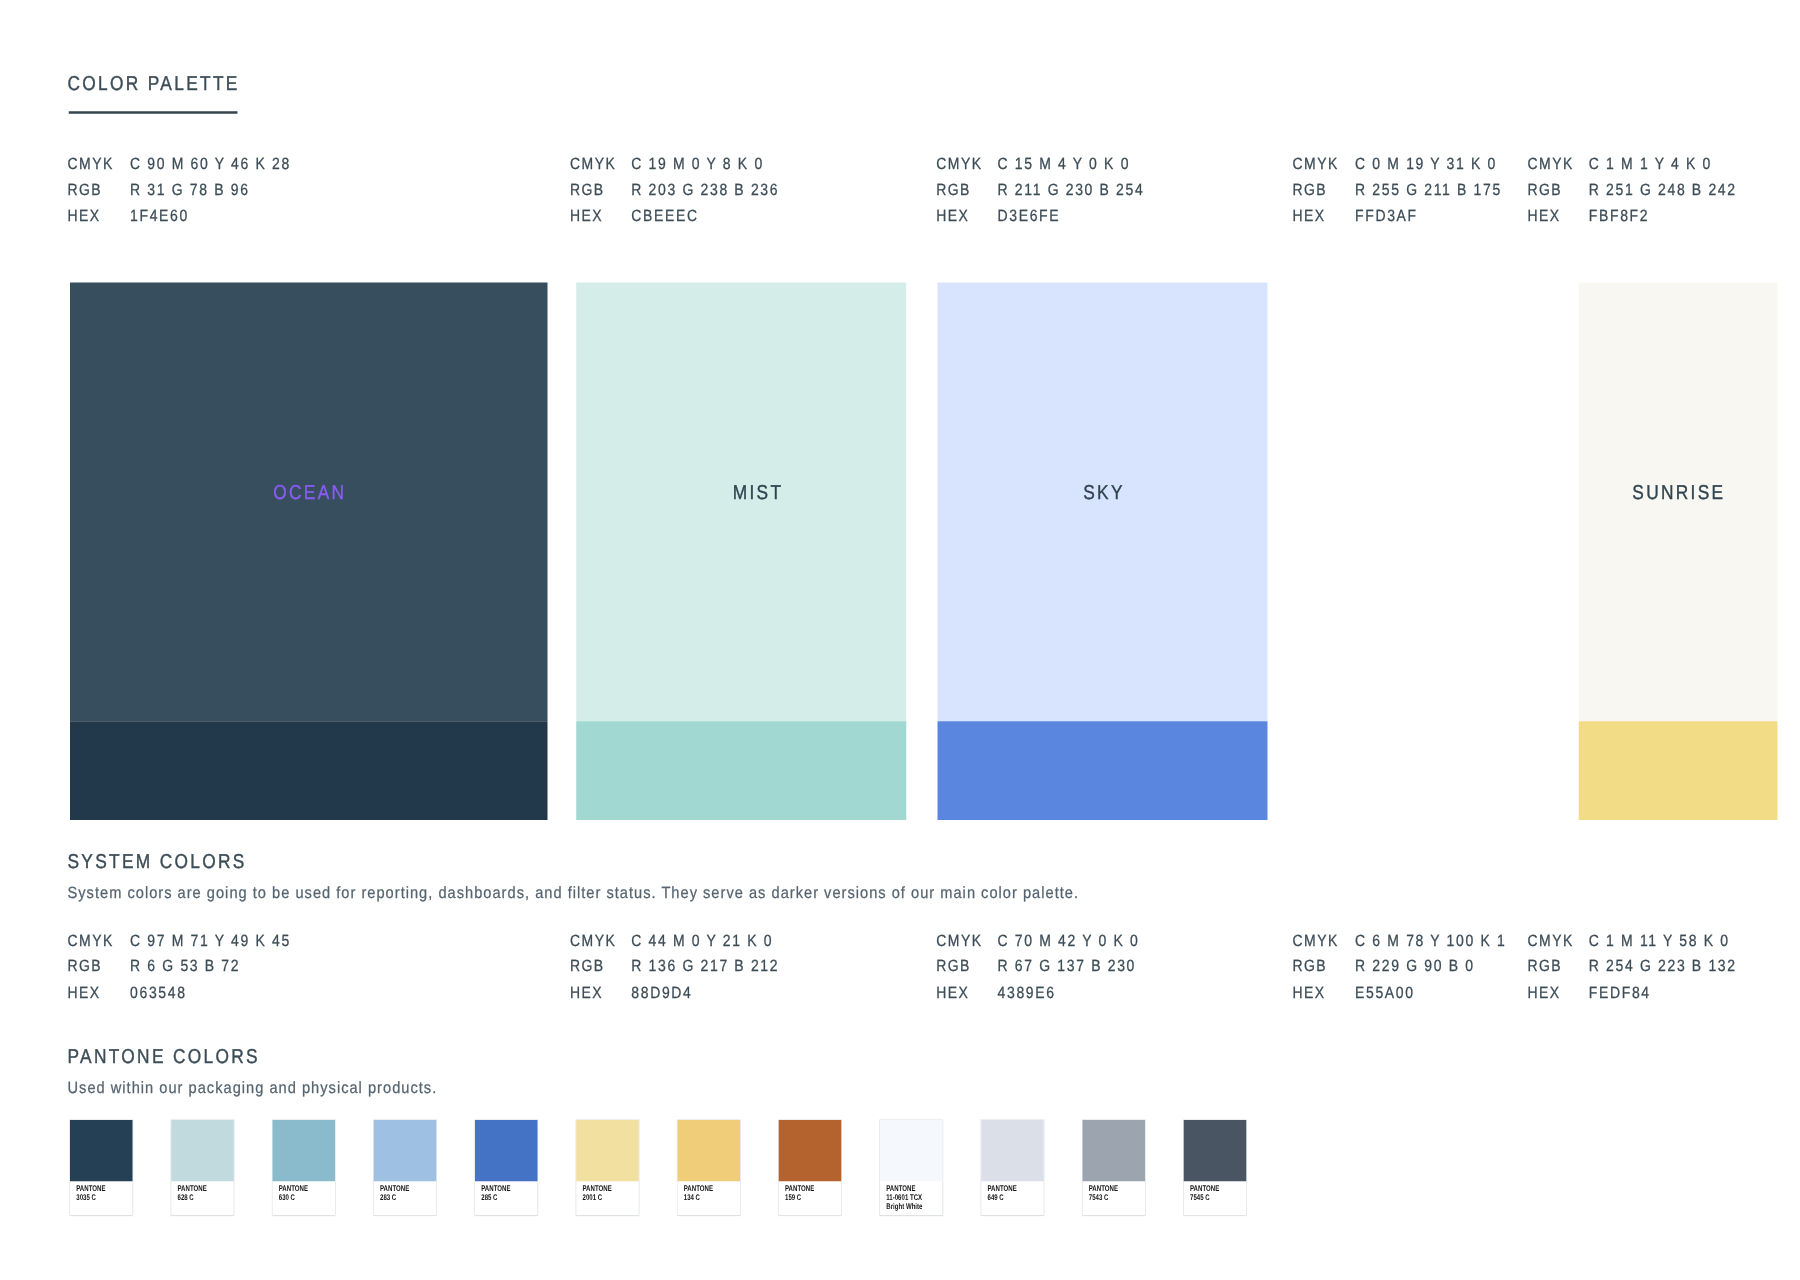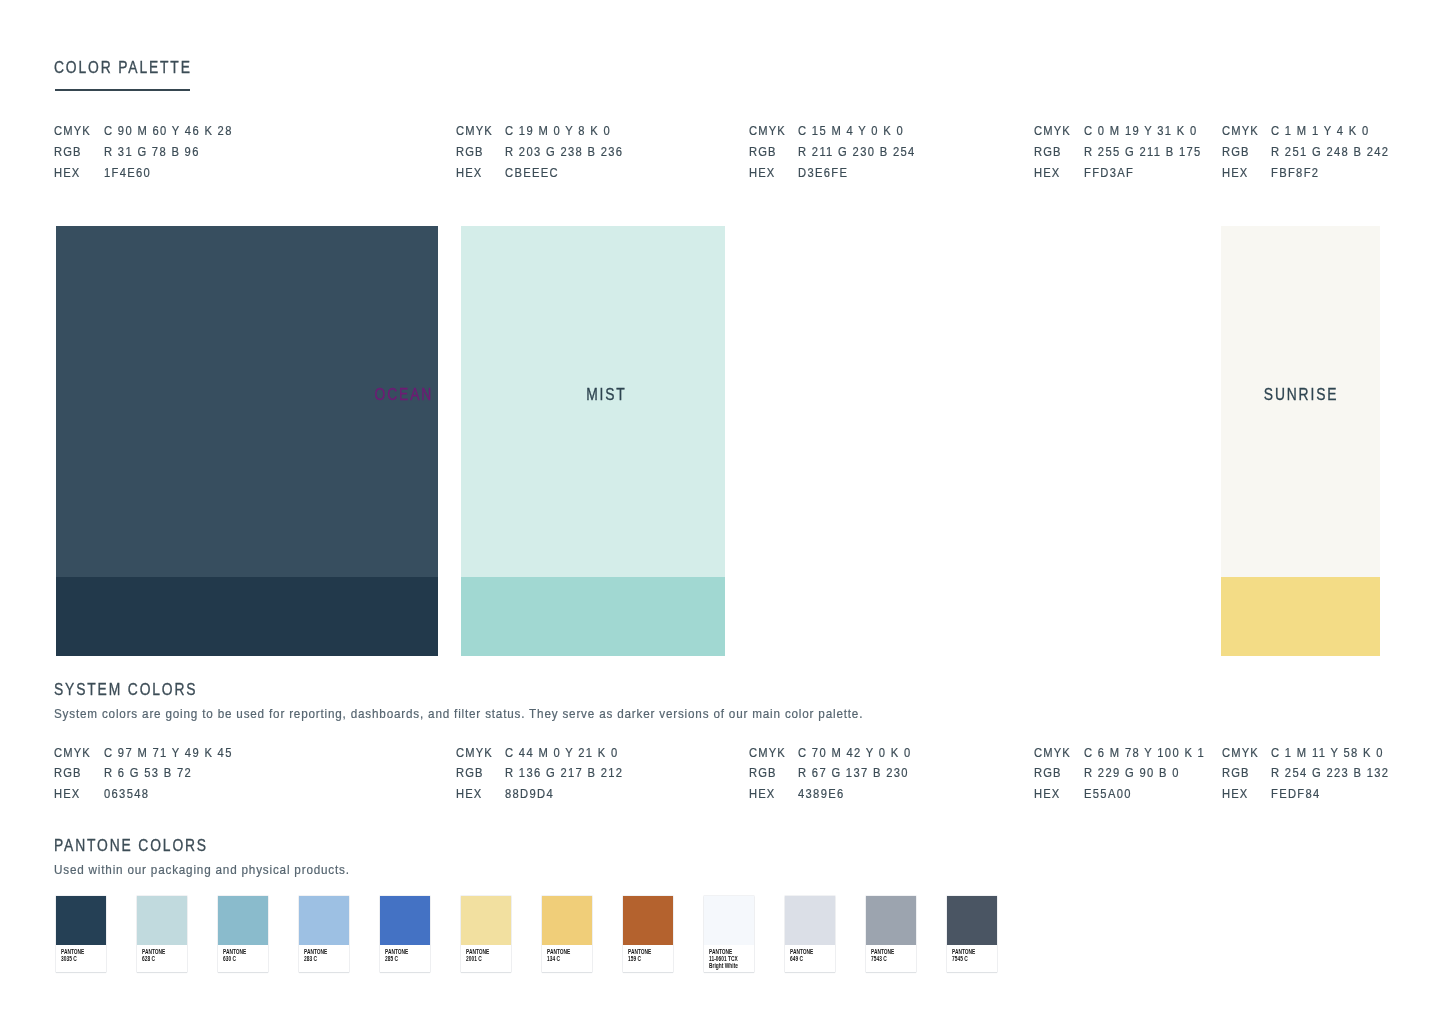--- a/index.html
+++ b/index.html
@@ -136,28 +136,33 @@
       </div>
     <div class="row">
         <span class="k">HEX</span>
         <span class="v" style="left:49.5px">FBF8F2</span>
       </div>
   </div>
 
   <div class="swatch" style="left:56px;top:226px;width:382px;height:430px;">
     <div class="top" style="height:351px;background:#374E5F;"></div>
     <div class="bot" style="height:79px;background:#22394B;"></div>
-    <div class="name" style="top:161.2px;color:#701a75;text-align:right;"><i>OCEAN</i></div>
+    <div class="name" style="top:161.2px;color:#8b5cf6;"><i>OCEAN</i></div>
   </div>
   <div class="swatch" style="left:461px;top:226px;width:264px;height:430px;">
     <div class="top" style="height:351px;background:#D4EDE9;"></div>
     <div class="bot" style="height:79px;background:#A1D8D2;"></div>
     <div class="name" style="top:161.2px;color:#2E4450;padding-left:24px;"><i>MIST</i></div>
   </div>
-  <div class="swatch" style="left:1221px;top:226px;width:159px;height:430px;">
+  <div class="swatch" style="left:750px;top:226px;width:264px;height:430px;">
+    <div class="top" style="height:351px;background:#D8E4FD;"></div>
+    <div class="bot" style="height:79px;background:#5B86DF;"></div>
+    <div class="name" style="top:161.2px;color:#2E4450;"><i>SKY</i></div>
+  </div>
+  <div class="swatch" style="left:1263px;top:226px;width:159px;height:430px;">
     <div class="top" style="height:351px;background:#F8F7F2;"></div>
     <div class="bot" style="height:79px;background:#F3DC86;"></div>
     <div class="name" style="top:161.2px;color:#2E4450;"><i>SUNRISE</i></div>
   </div>
 
   <div class="sec-title" style="left:54.2px;top:682.2px;">SYSTEM COLORS</div>
   <div class="sec-sub" style="left:54.3px;top:707.0px;">System colors are going to be used for reporting, dashboards, and filter status. They serve as darker versions of our main color palette.</div>
   <div class="spec" style="left:54.1px;top:745.7px;">
     <div class="row">
         <span class="k">CMYK</span>

